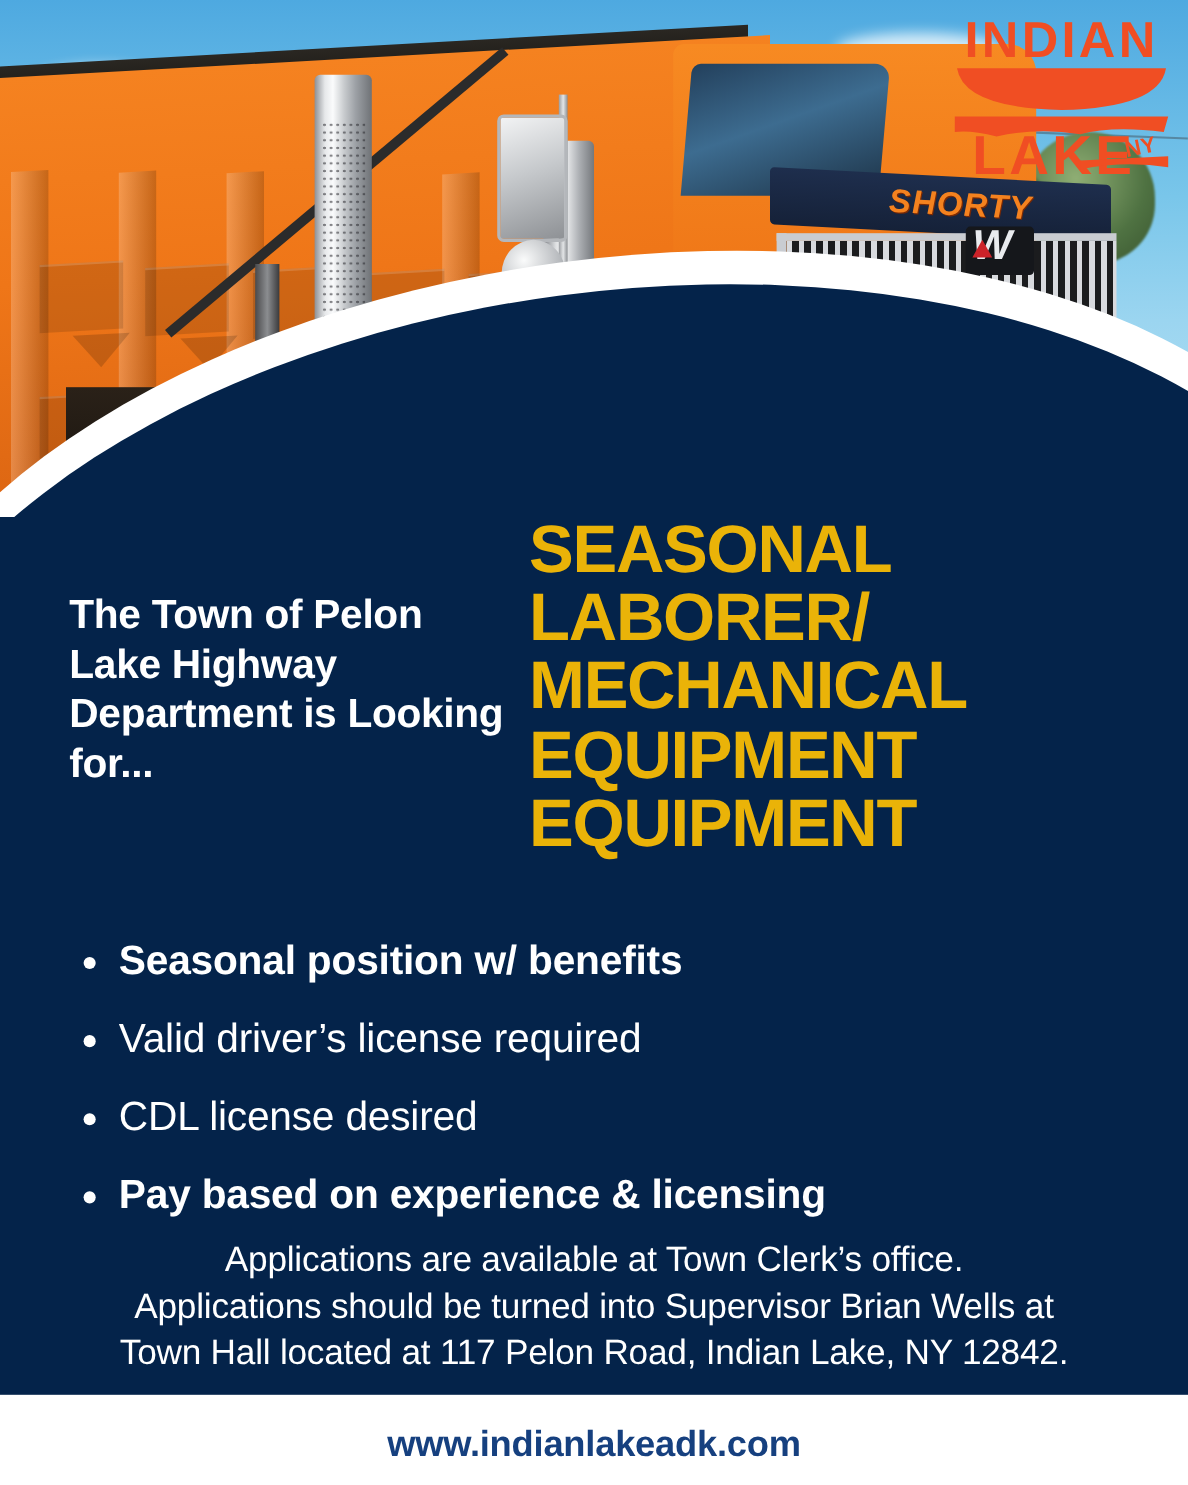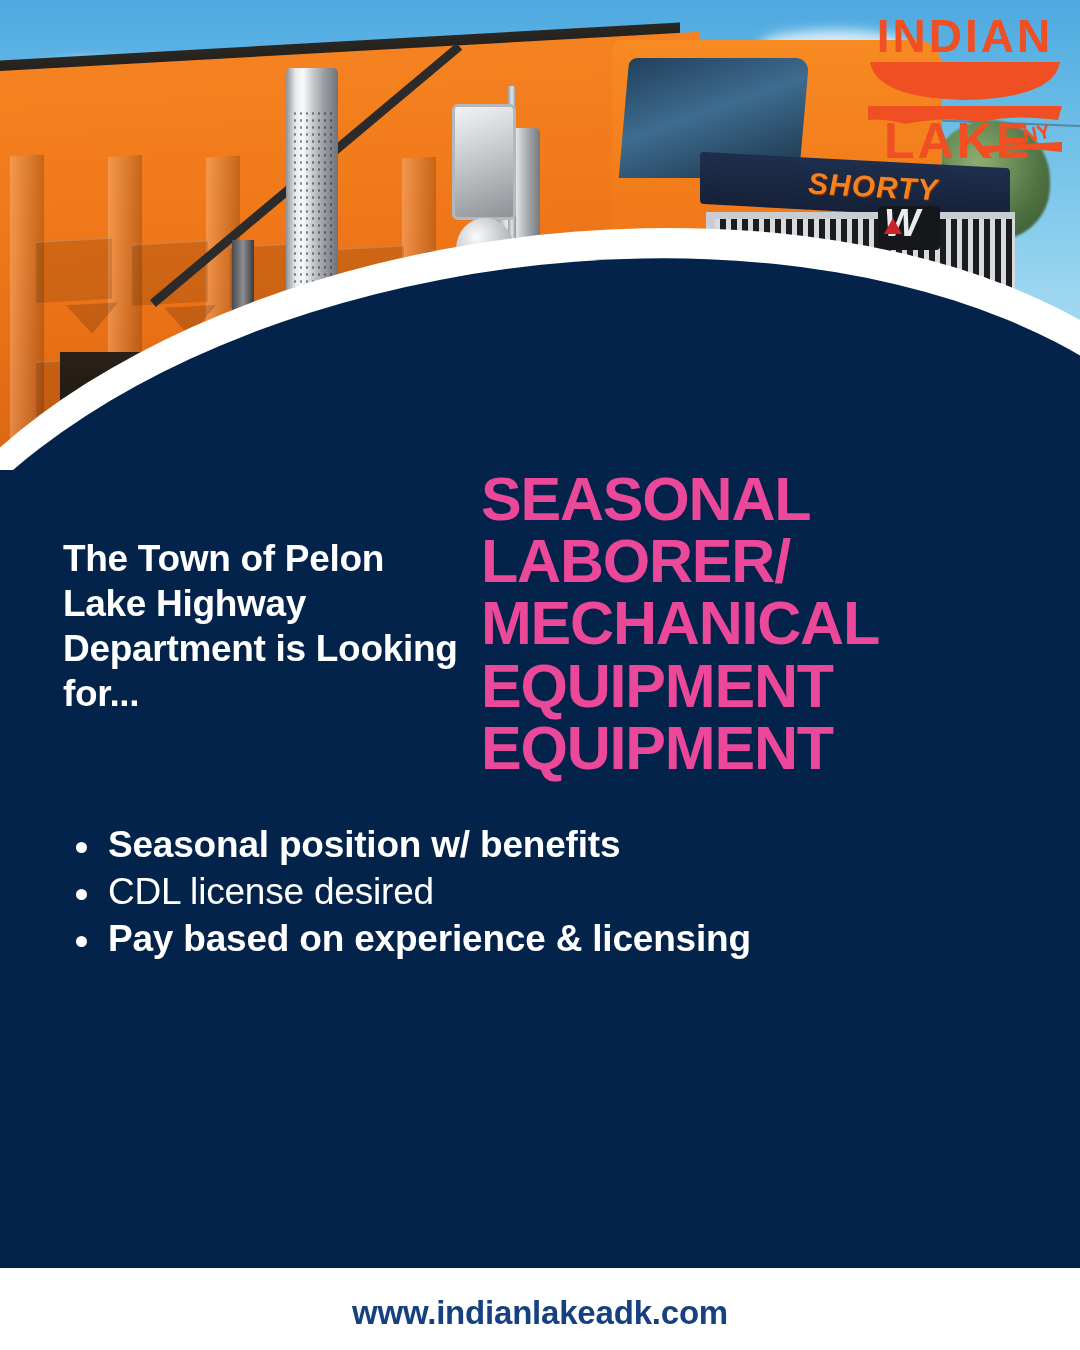--- a/index.html
+++ b/index.html
@@ -292,21 +292,21 @@
     color: #ffffff;
     font-size: 37px;
     font-weight: bold;
     line-height: 1.22;
     letter-spacing: -0.3px;
   }
   .title {
     position: absolute;
     left: 481px; top: 468px;
     width: 570px;
-    color: #ec4899;
+    color: #eab308;
     font-size: 61px;
     font-weight: bold;
     line-height: 1.02;
     letter-spacing: -1.2px;
   }
   .bullets {
     position: absolute;
     left: 66px; top: 824px;
     width: 980px;
     margin: 0;
@@ -314,20 +314,21 @@
     list-style: none;
     color: #ffffff;
   }
   .bullets li {
     position: relative;
     padding-left: 42px;
     font-size: 37px;
     line-height: 1.16;
     margin-bottom: 4px;
     letter-spacing: -0.2px;
+    margin-top: 28px;
   }
   .bullets li:before {
     content: "";
     position: absolute;
     left: 10px; top: 18px;
     width: 11px; height: 11px;
     border-radius: 50%;
     background: #ffffff;
   }
   .bullets li.bold {
@@ -447,21 +448,27 @@
   <div class="title">
     <div>SEASONAL</div>
     <div>LABORER/</div>
     <div>MECHANICAL</div>
     <div>EQUIPMENT</div>
     <div>EQUIPMENT</div>
   </div>
 
   <ul class="bullets" id="bullet-list">
       <li class="bold">Seasonal position w/ benefits</li>
+      <li>Valid driver’s license required</li>
       <li>CDL license desired</li>
       <li class="bold">Pay based on experience &amp; licensing</li>
     </ul>
 
+  <div class="apply">
+    <div>Applications are available at Town Clerk’s office.</div>
+    <div>Applications should be turned into Supervisor Brian Wells at</div>
+    <div>Town Hall located at 117 Pelon Road, Indian Lake, NY 12842.</div>
+  </div>
 
   <div class="footer"></div>
   <div class="footer-url">www.indianlakeadk.com</div>
 
 </div>
 
 </body></html>

